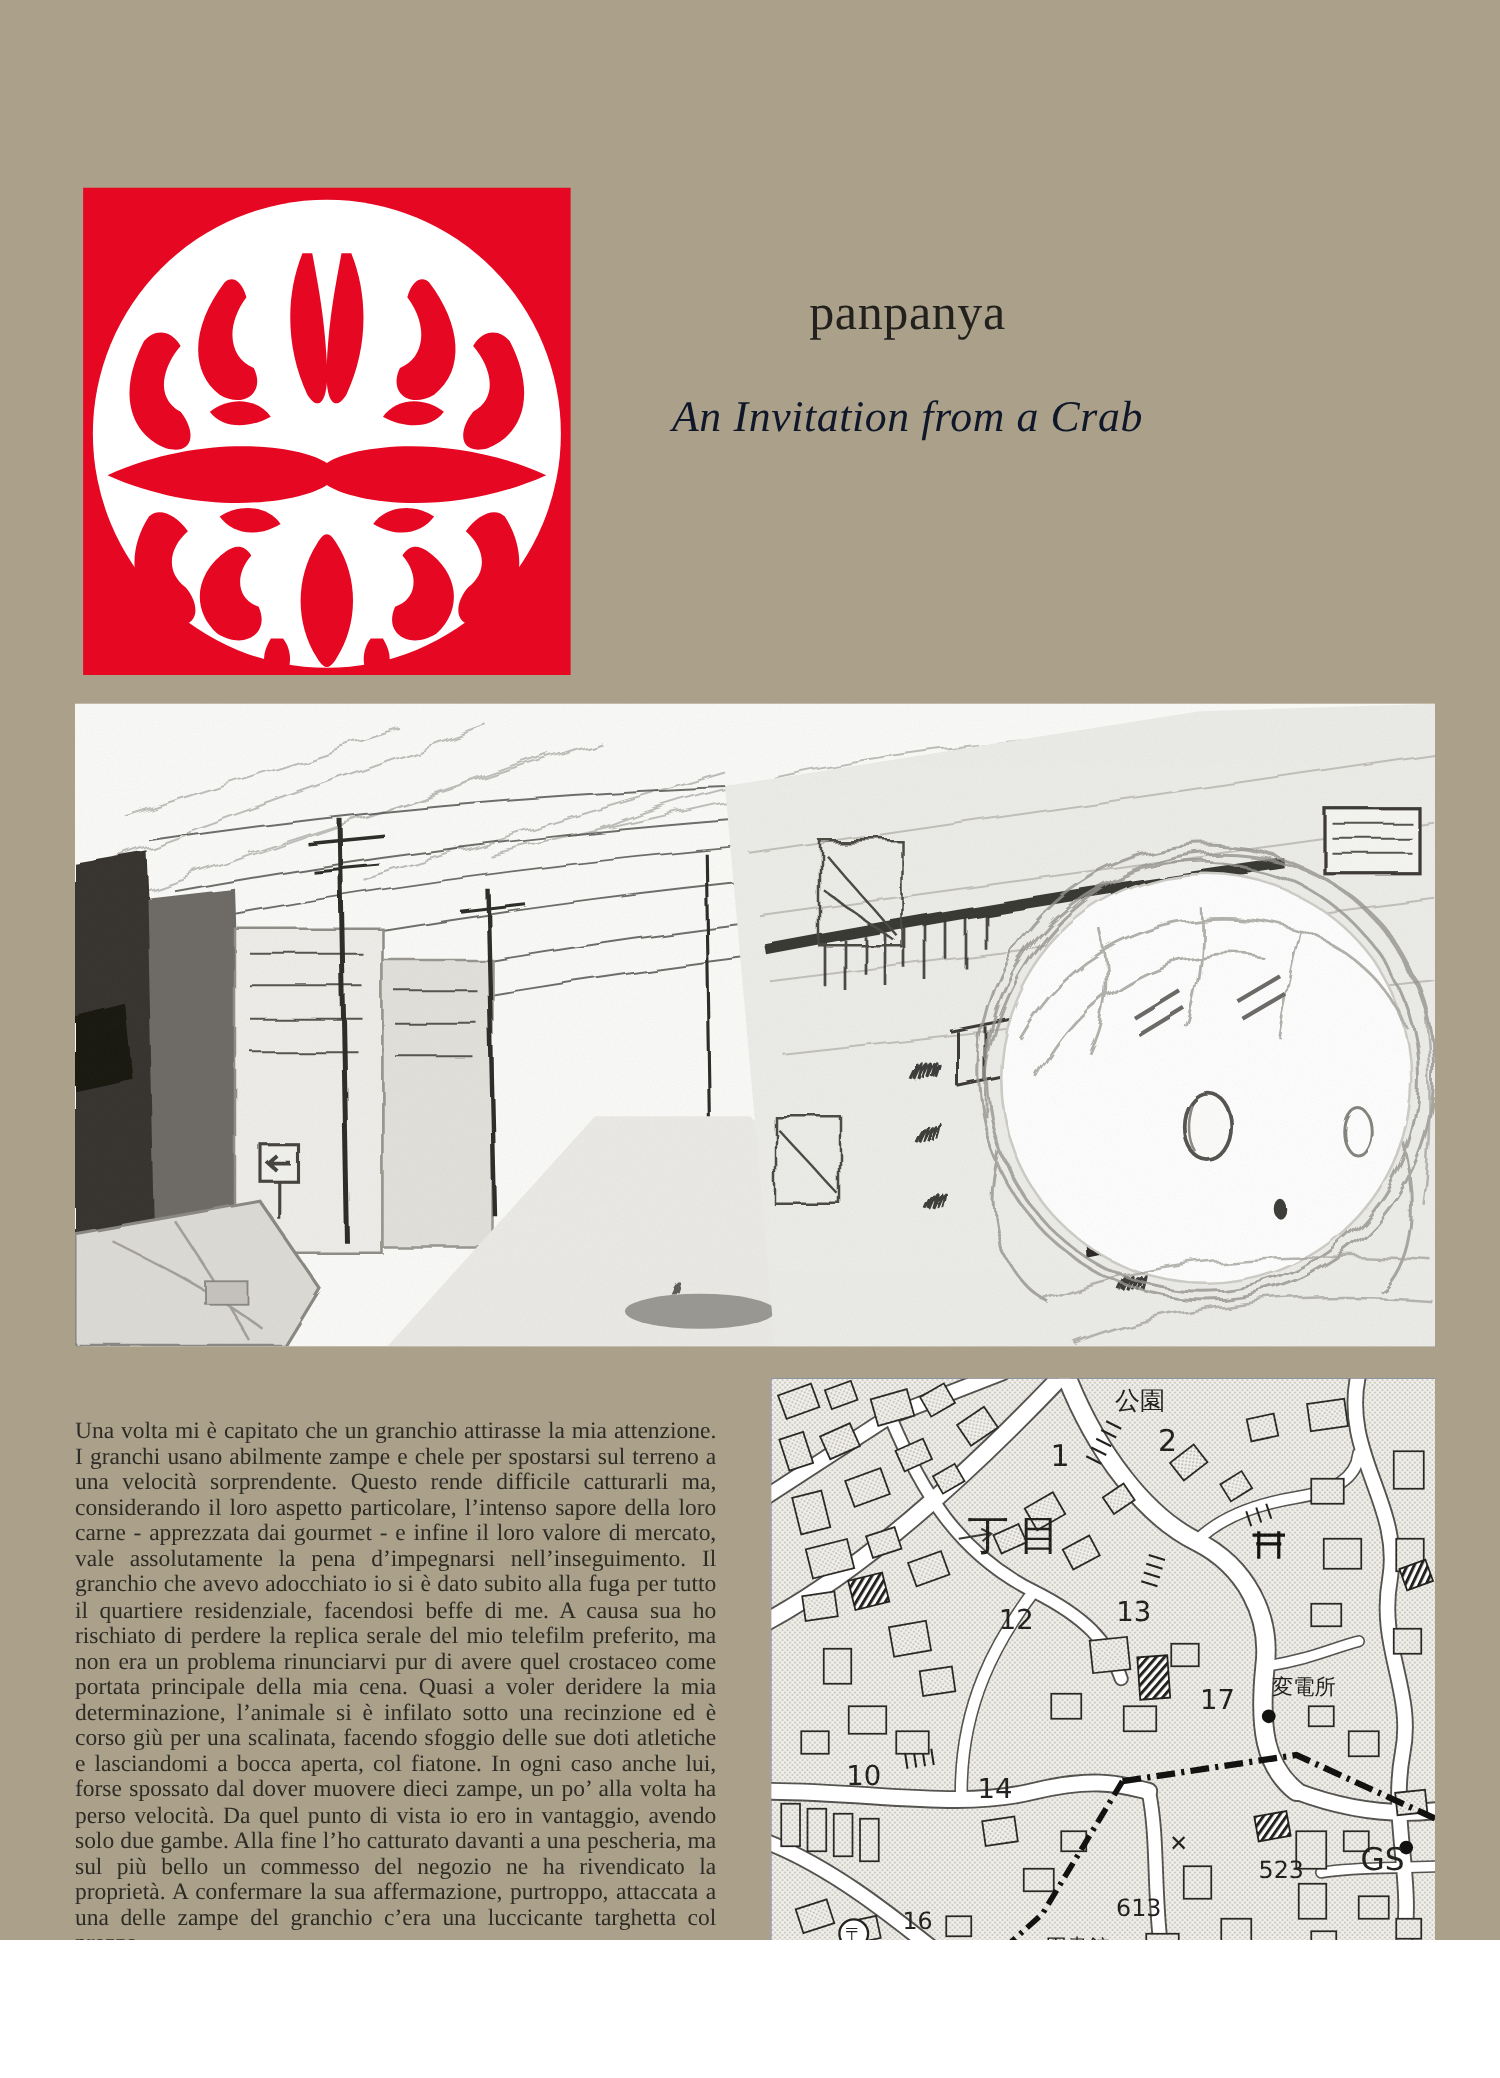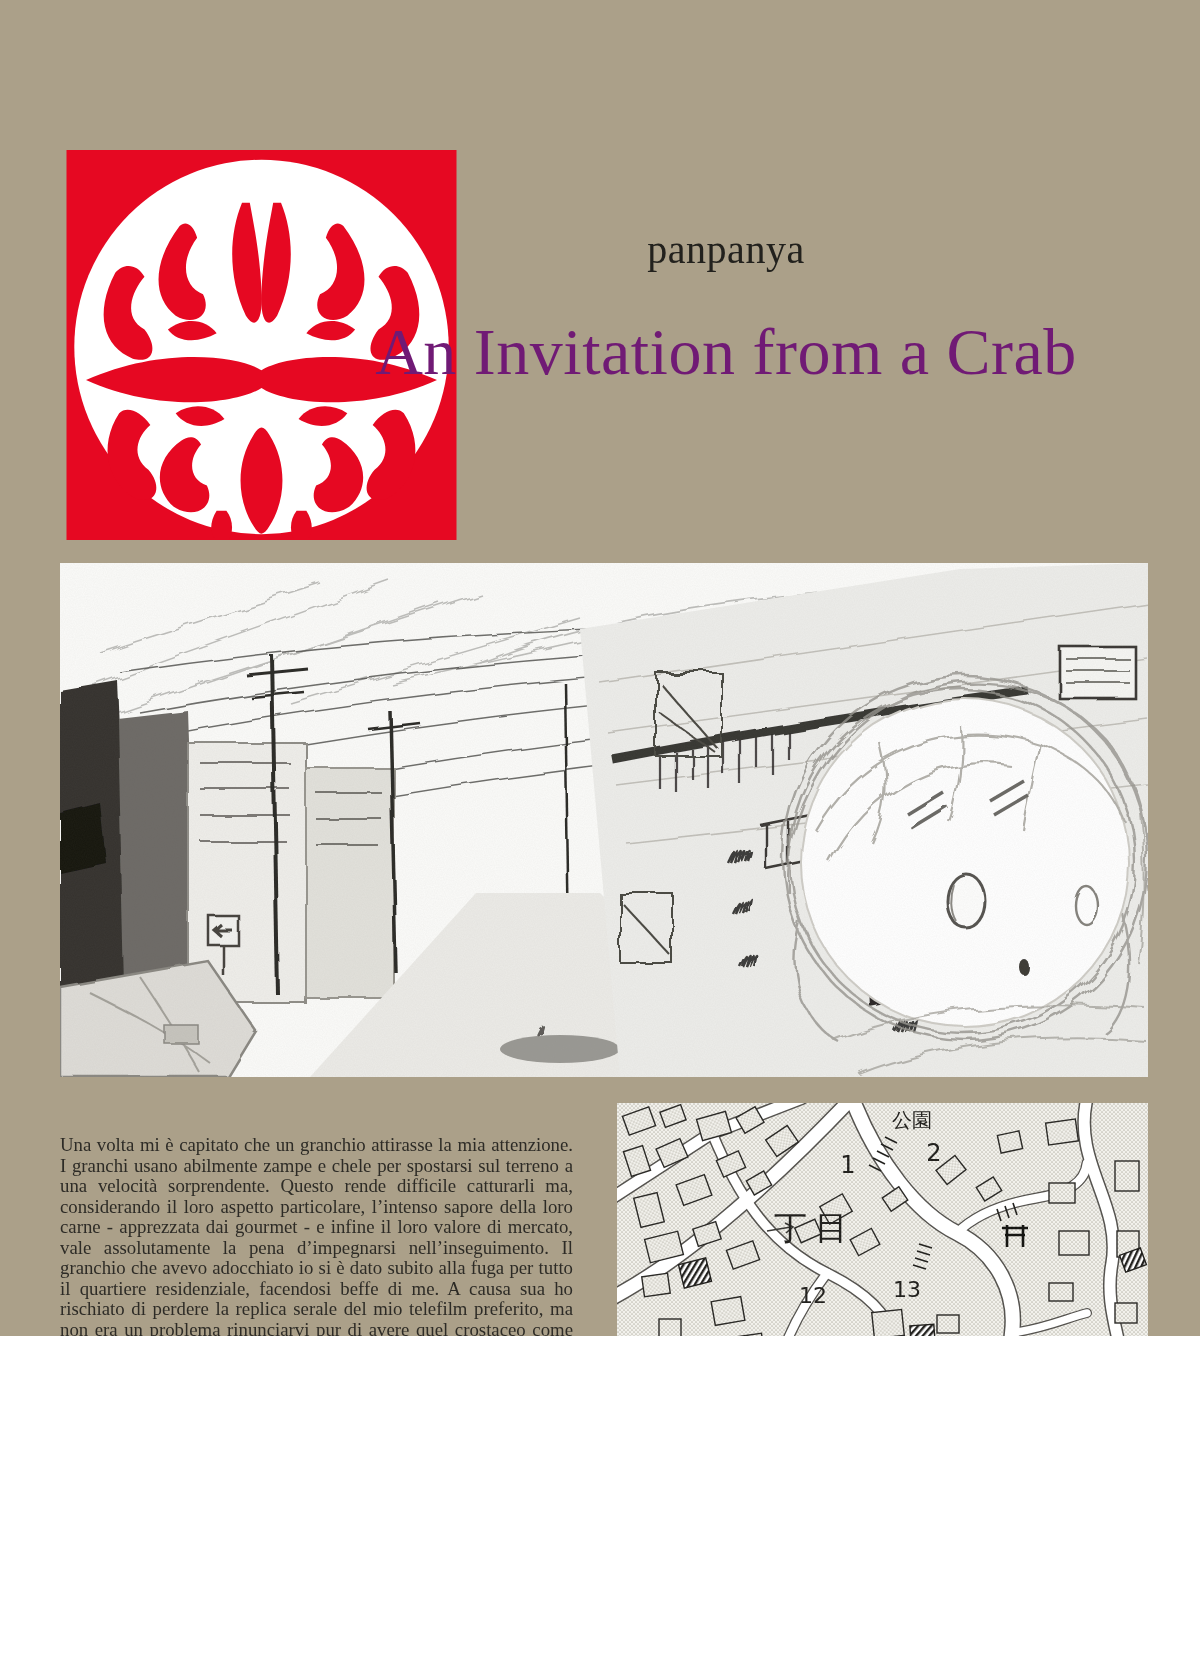--- a/index.html
+++ b/index.html
@@ -1,33 +1,33 @@
 <!DOCTYPE html>
 <html><head>
 <meta charset="utf-8">
 <style>
   html,body{margin:0;padding:0;}
   .page{
     position:relative;
-    width:1200px;height:1336px;
+    width:1200px;height:1552px;
     background:#aba089;
     overflow:hidden;
     font-family:"Liberation Serif", serif;
   }
   .logo{
     position:absolute;left:65px;top:150px;width:393px;height:390px;
   }
   .logo svg{display:block;width:100%;height:100%;}
   .author-line{
     position:absolute;left:726px;top:226px;transform:translateX(-50%);
     font-size:40px;color:#22211d;white-space:nowrap;letter-spacing:0.5px;
   }
   .title-line{
     position:absolute;left:726px;top:314px;transform:translateX(-50%);
-    font-size:66px;color:#701a75;white-space:nowrap;letter-spacing:0.5px;
+    font-size:35px;color:#0f172a;white-space:nowrap;letter-spacing:0.5px;font-style:italic;
   }
   .illustration{
     position:absolute;left:60px;top:563px;width:1088px;height:514px;
     background:#fbfbfa;
   }
   .illustration svg{display:block;width:100%;height:100%;}
   .blurb{
     position:absolute;left:60px;top:1101px;width:513px;
     font-size:18.8px;line-height:20.5px;text-align:justify;
     color:#2d2b26;

